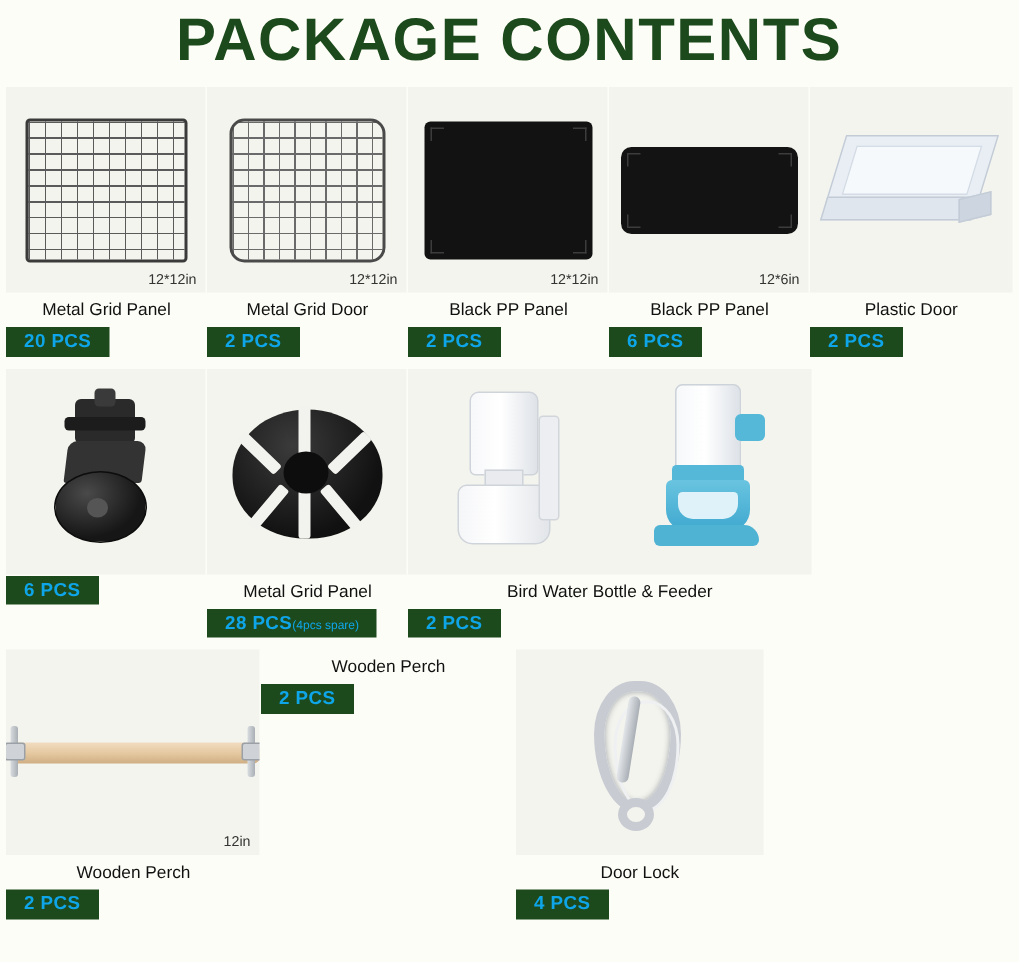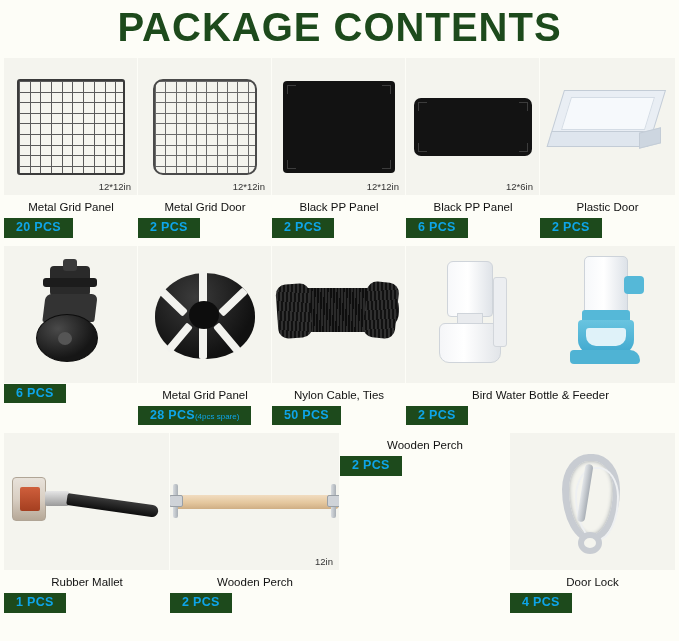--- a/index.html
+++ b/index.html
@@ -489,33 +489,20 @@
                 <i class="arm a5"></i>
                 <i class="arm a6"></i>
               <i class="core"></i>
             </div>
           </div>
         </div>
         <div class="caption">Metal Grid Panel</div>
         <div class="badge"><span>28 PCS</span><span class="small">(4pcs spare)</span></div>
       </div>
 
-      <div class="cell" style="width:134px;">
-        <div class="imgbox">
-          <div class="center-art">
-            <div class="ties">
-                <i class="bundle"></i>
-                <i class="head"></i>
-                <i class="tail"></i>
-              </div>
-          </div>
-        </div>
-        <div class="caption">Nylon Cable, Ties</div>
-        <div class="badge">50 PCS</div>
-      </div>
 
       <div class="cell" style="width:269px;">
         <div class="imgbox" style="border-right:none; display:flex; align-items:center; justify-content:space-around;">
           <div>
             <div class="feeder">
                 <i class="bottle"></i>
                 <i class="neck"></i>
                 <i class="base"></i>
                 <i class="clip"></i>
               </div>
@@ -532,34 +519,20 @@
           </div>
         </div>
         <div class="caption">Bird Water Bottle &amp; Feeder</div>
         <div class="badge">2 PCS</div>
       </div>
 
     </div>
 
     <div class="row r3">
 
-      <div class="cell" style="width:166px;">
-        <div class="imgbox">
-          <div class="center-art">
-            <div class="mallet">
-                <i class="head"></i>
-                <i class="band"></i>
-                <i class="ferrule"></i>
-                <i class="handle"></i>
-              </div>
-          </div>
-        </div>
-        <div class="caption">Rubber Mallet</div>
-        <div class="badge">1 PCS</div>
-      </div>
 
       <div class="cell" style="width:170px;">
         <div class="imgbox">
           <div class="center-art">
             <div class="perch">
               <i class="bar"></i>
               <span class="mount left">
                   <i class="screw"></i>
                   <i class="nut"></i>
                 </span>

